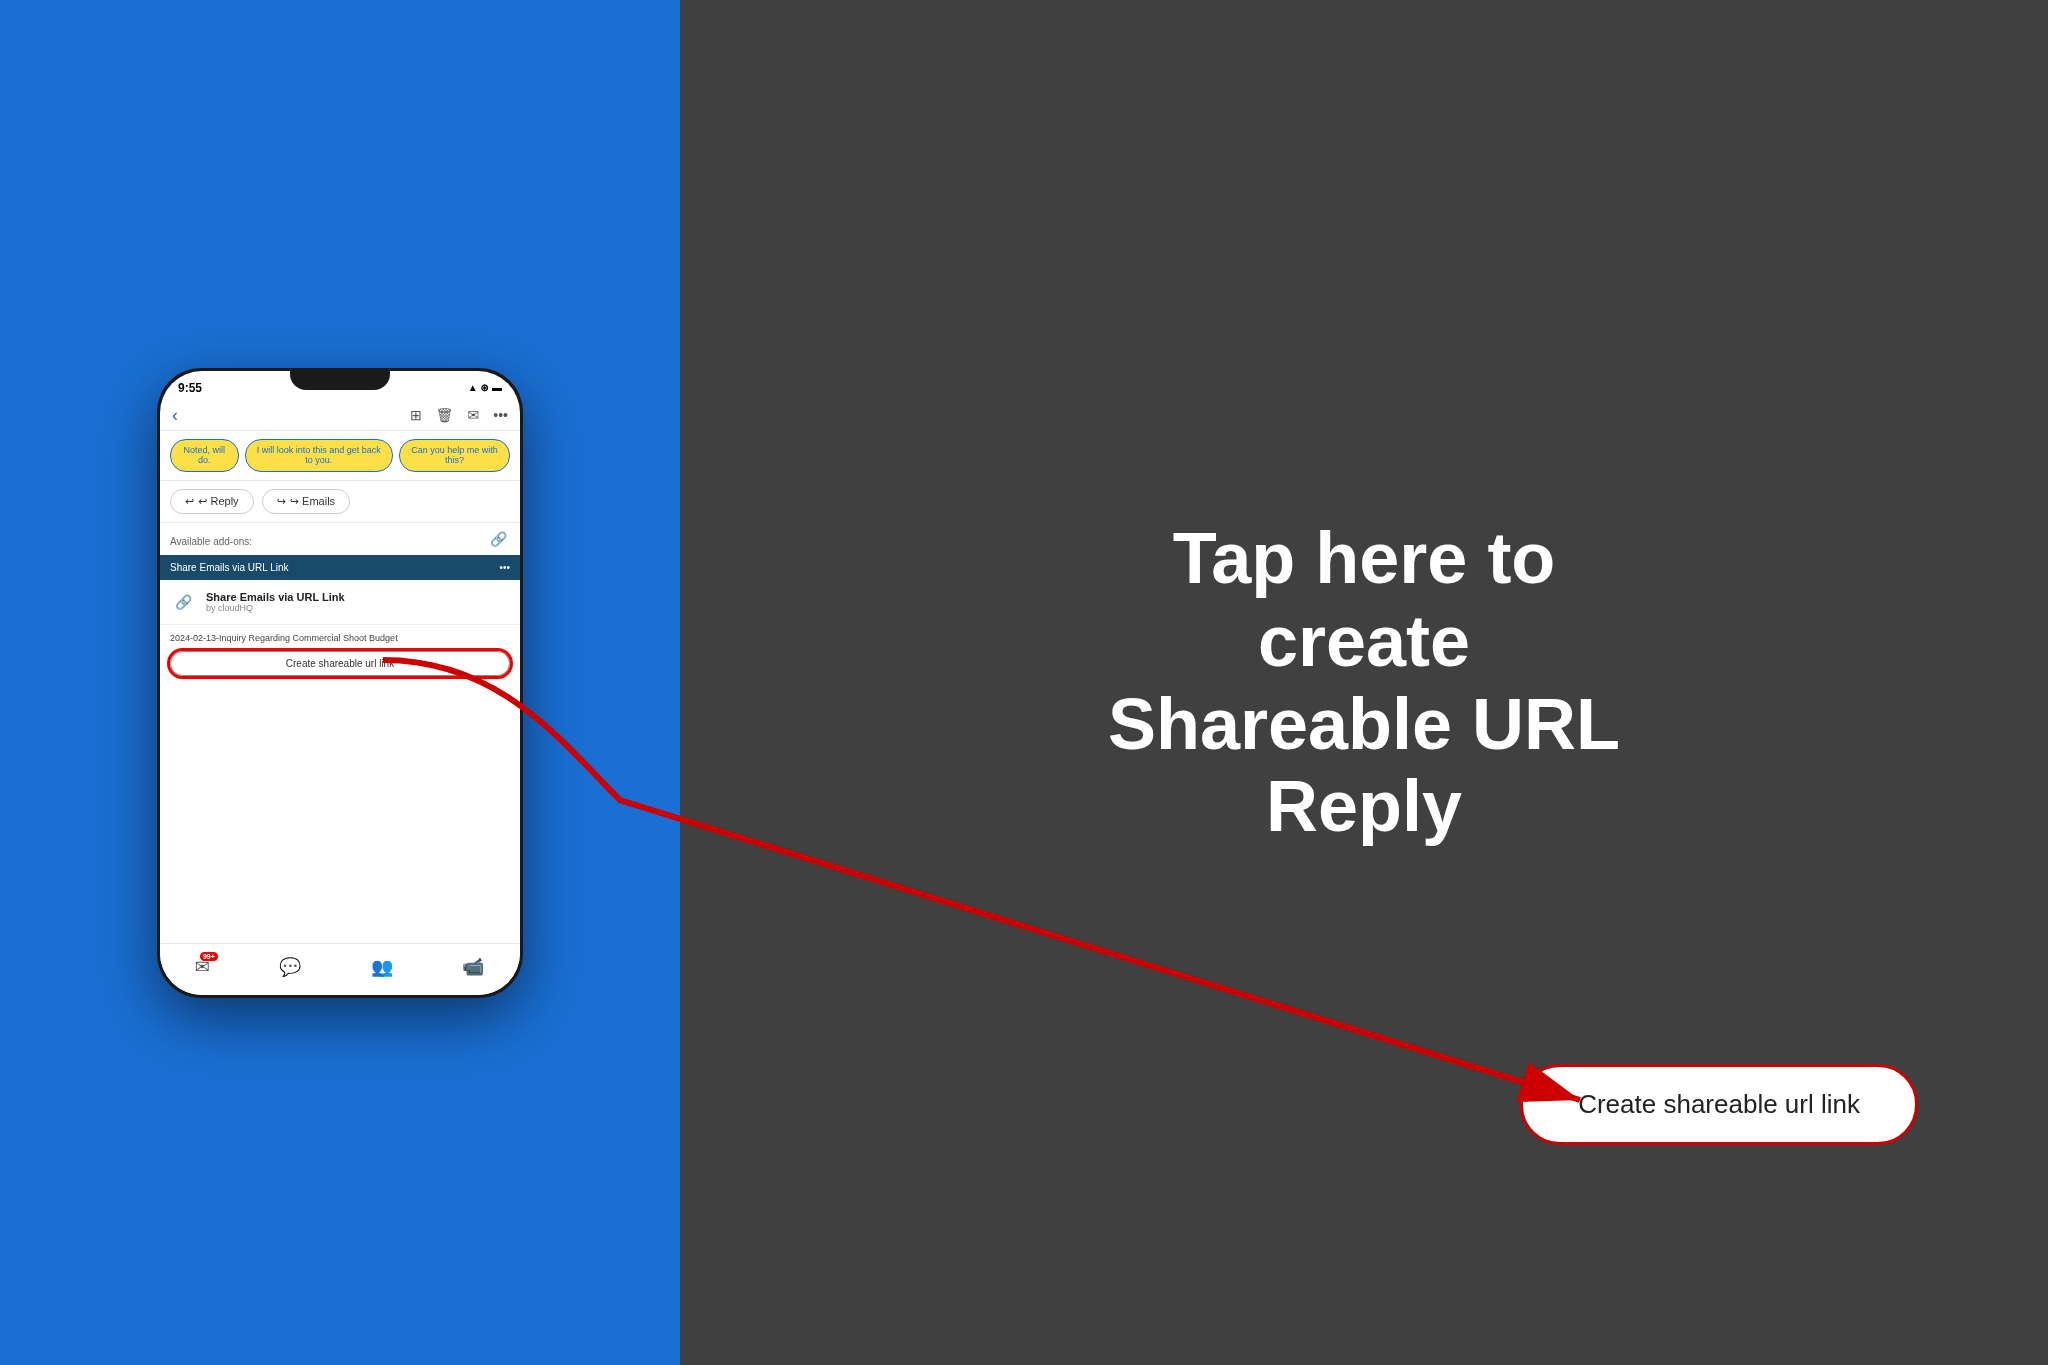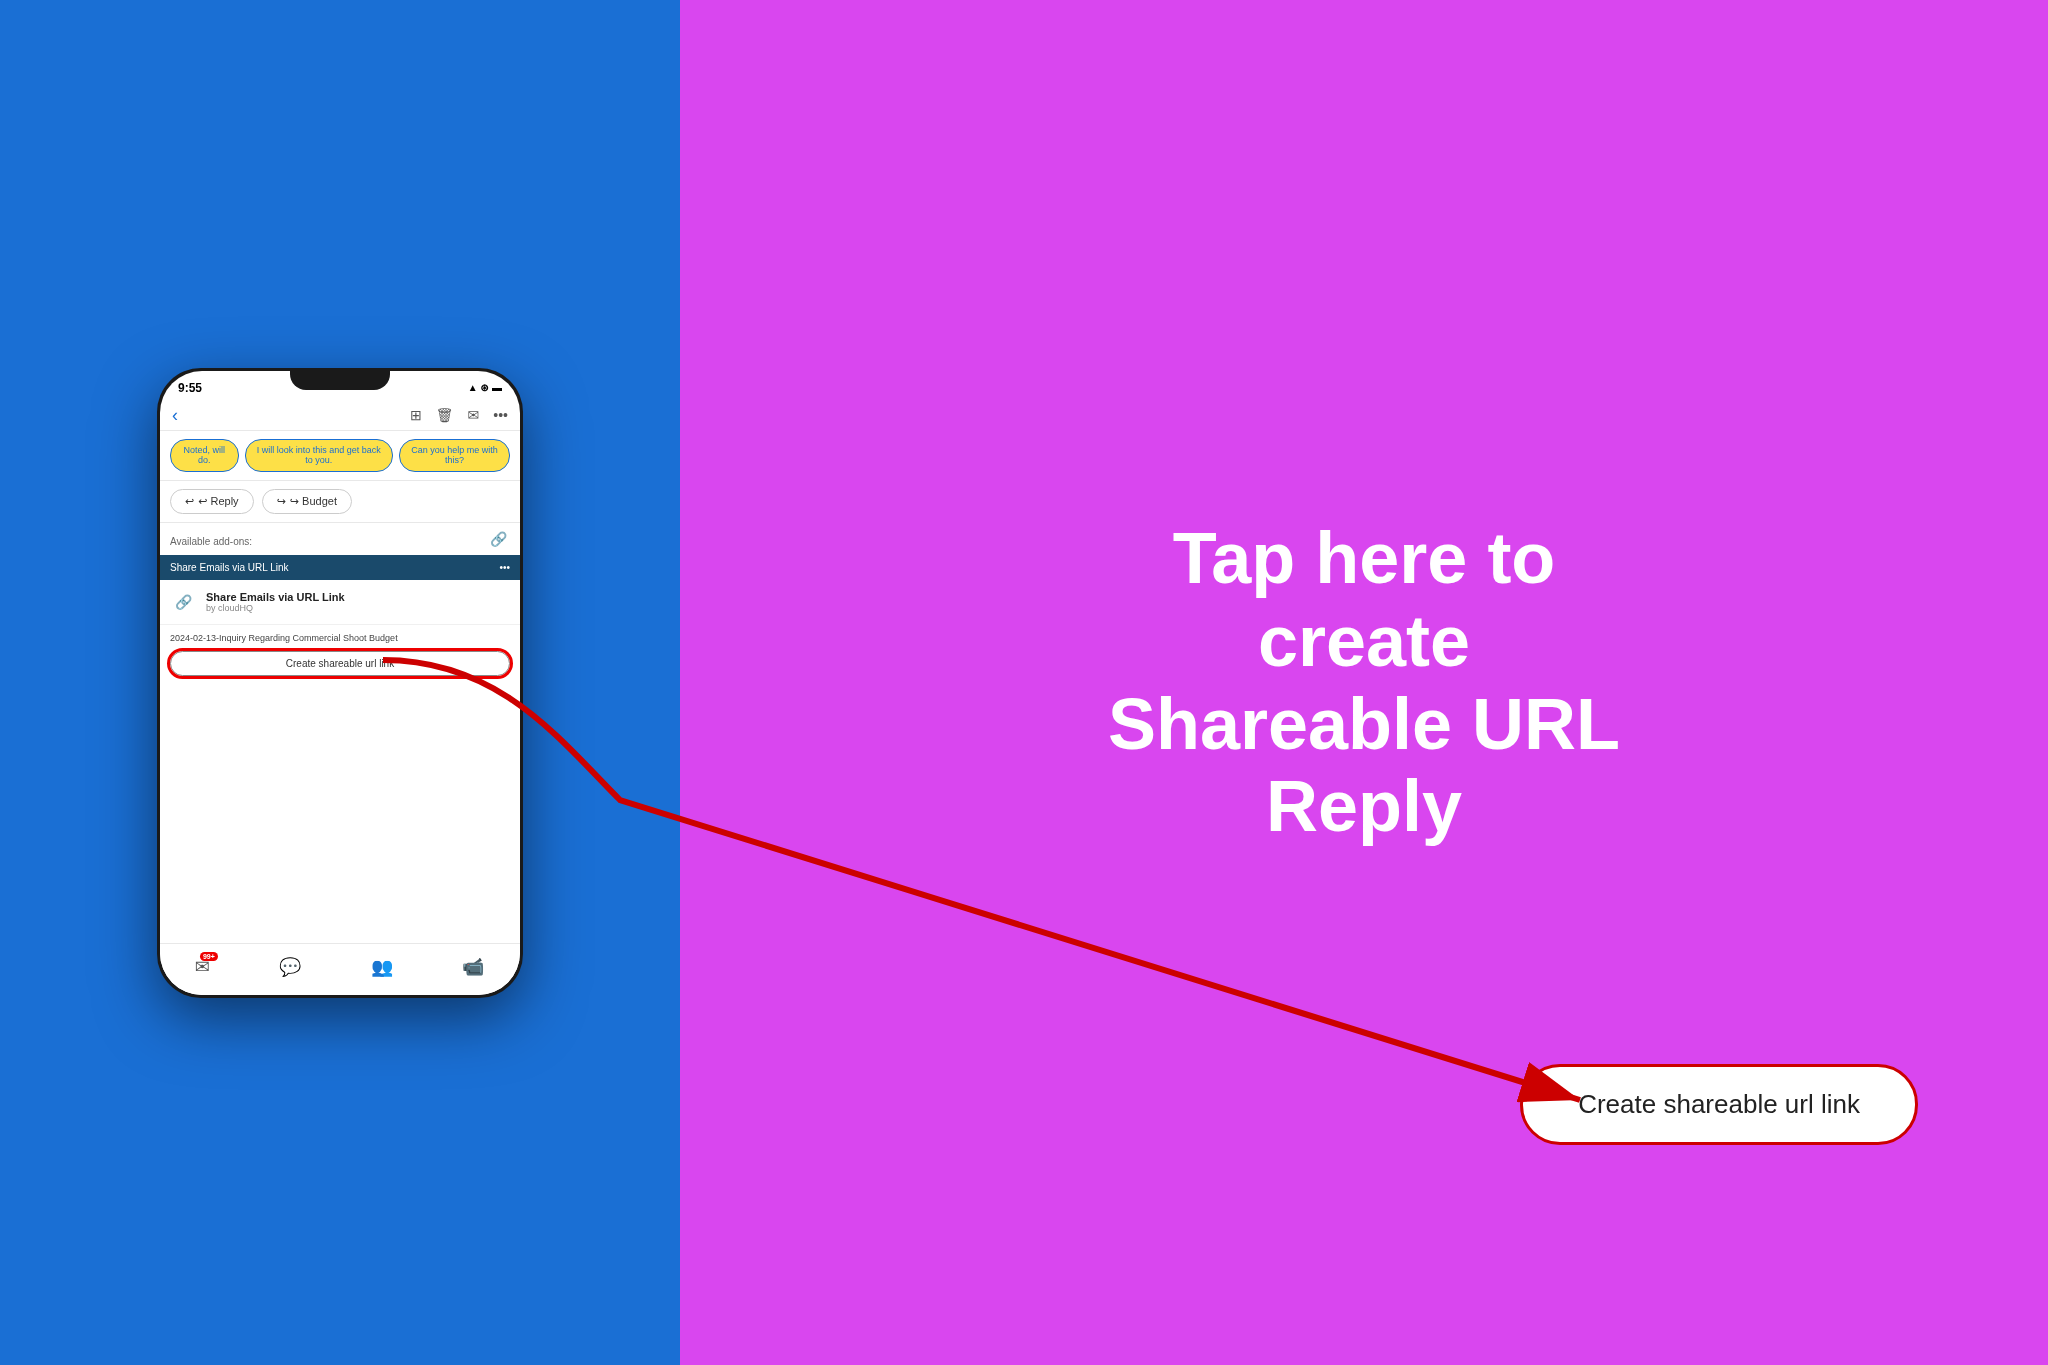--- a/index.html
+++ b/index.html
@@ -18,21 +18,21 @@
       background: #1a6fd4;
       display: flex;
       align-items: center;
       justify-content: center;
       position: relative;
     }
 
     .right-panel {
       flex: 1;
       height: 1365px;
-      background: #d946ef;
+      background: #404040;
       display: flex;
       align-items: center;
       justify-content: center;
       flex-direction: column;
       position: relative;
     }
 
     
     .phone {
       width: 366px;
@@ -344,21 +344,21 @@
         <div class="chip">Can you help me with this?</div>
       </div>
 
       <div class="reply-row">
         <div class="reply-btn">
           <span>↩</span>
           <span>↩ Reply</span>
         </div>
         <div class="reply-btn">
           <span>↪</span>
-          <span>↪ Budget</span>
+          <span>↪ Emails</span>
         </div>
       </div>
 
       <div class="addons-label">
         <span>Available add-ons:</span>
         <span class="addon-link-icon">🔗</span>
       </div>
 
       <div class="addon-header">
         <span>Share Emails via URL Link</span>

